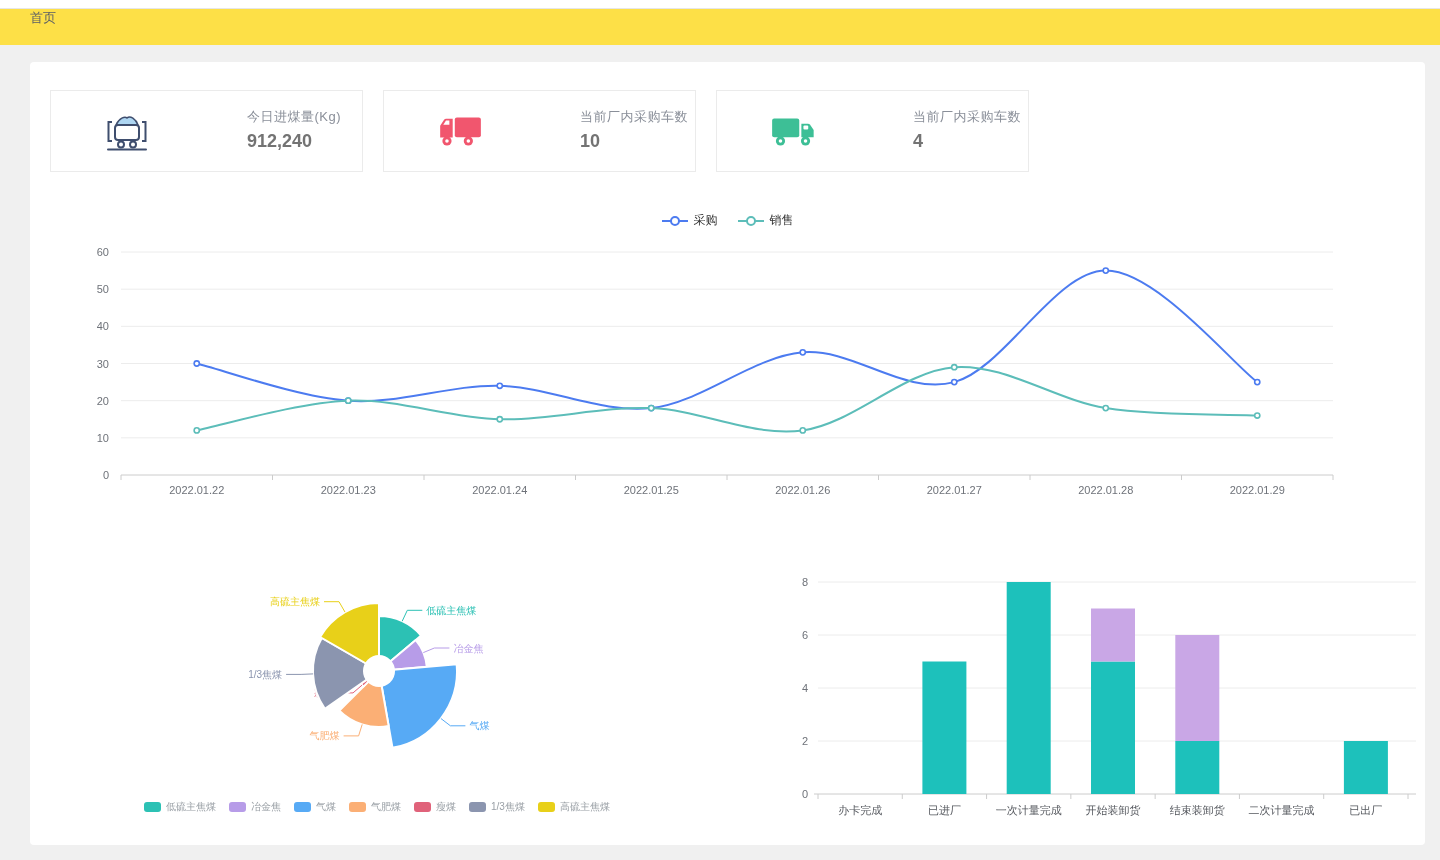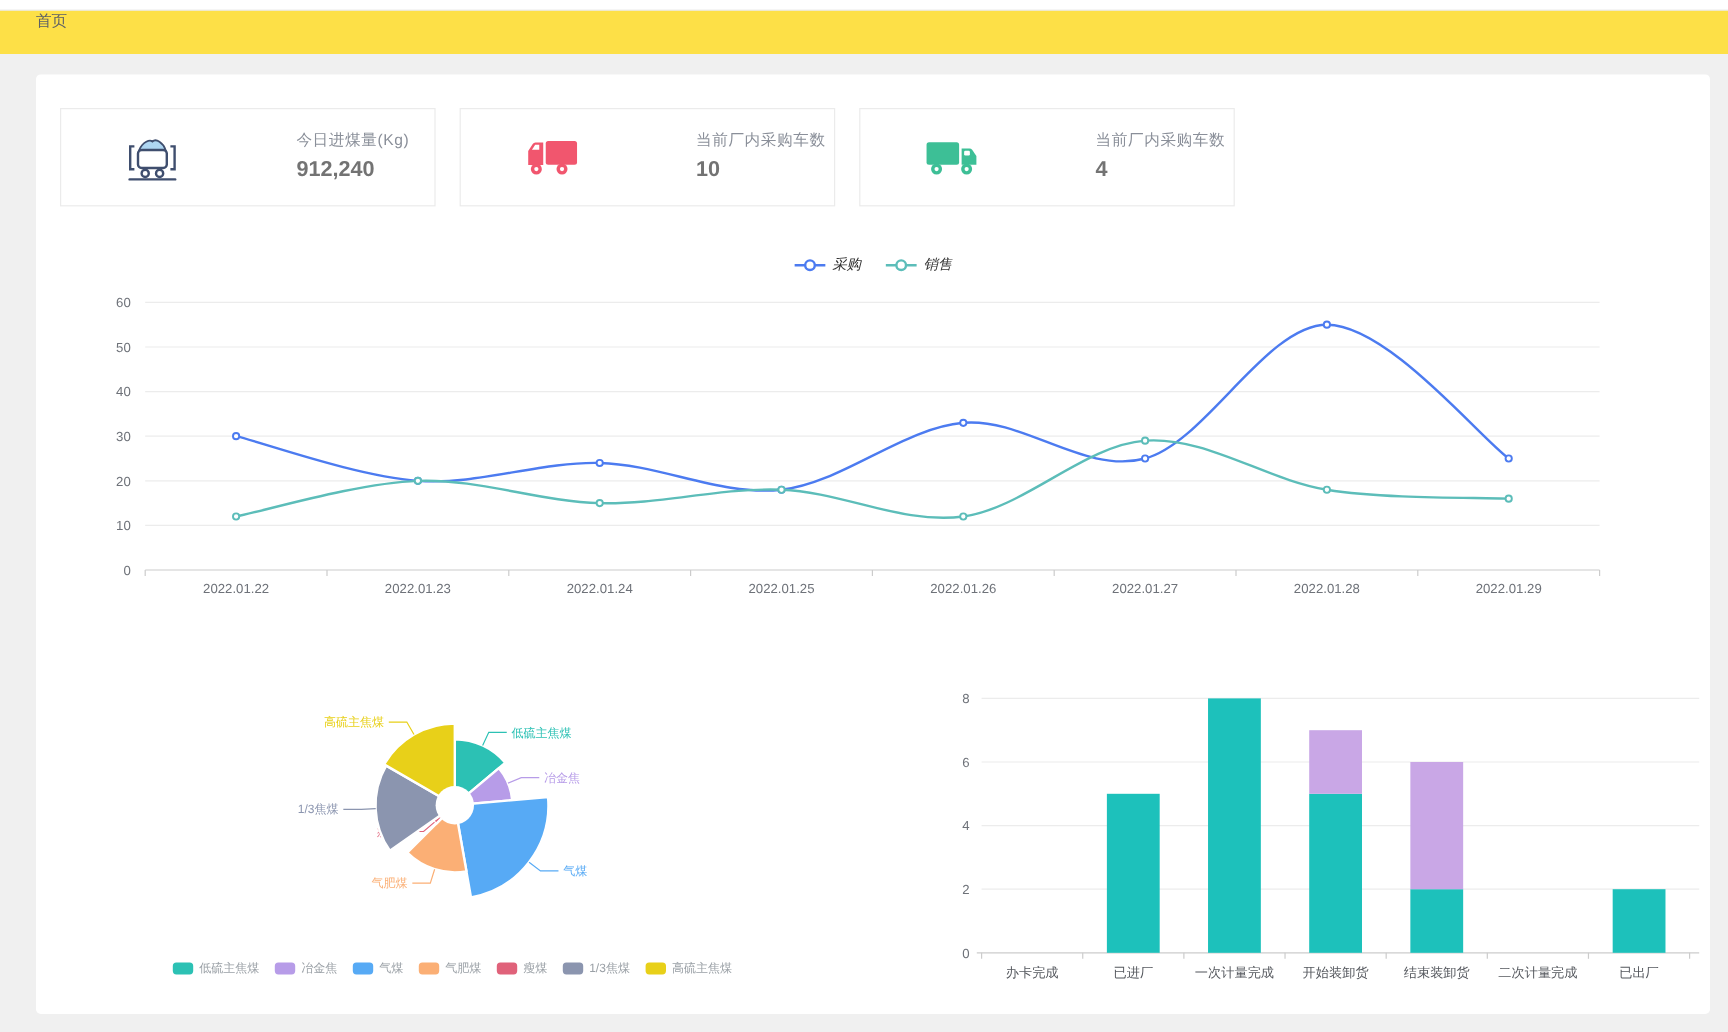--- a/index.html
+++ b/index.html
@@ -13,21 +13,21 @@
   
   .cards-row { position:absolute; top:28px; left:20px; display:flex; gap:20px; }
   .stat-card { position:relative; width:313px; height:82px; border:1px solid #ebebeb; background:#fff; }
   .stat-card .icon-box { position:absolute; left:52px; top:18px; width:48px; height:46px; }
   .stat-card .txt { position:absolute; left:196px; top:17px; }
   .stat-card .label { font-size:13px; color:#8a8f99; letter-spacing:0.5px; }
   .stat-card .value { font-size:18px; font-weight:bold; color:#737373; margin-top:5px; }
   
   .line-chart-wrap { position:absolute; top:138px; left:0; width:1395px; height:320px; }
   .line-legend { position:absolute; top:12px; left:0; width:100%; display:flex; justify-content:center; gap:20px; }
-  .legend-item { display:flex; align-items:center; gap:6px; cursor:pointer;font-style:italic; }
+  .legend-item { display:flex; align-items:center; gap:6px; cursor:pointer; }
   .legend-item .lbl { font-size:12px; color:#333; }
   
   .pie-wrap { position:absolute; top:500px; left:4px; width:700px; height:283px; }
   .pie-legend { position:absolute; top:238px; left:110px; display:flex; align-items:center; gap:13px; }
   .pie-legend .p-item { display:flex; align-items:center; gap:5px; cursor:pointer; }
   .pie-legend .sw { width:17px; height:10px; border-radius:3px; display:inline-block; }
   .pie-legend .p-lbl { font-size:10px; color:#9aa0a6; }
   
   .bar-wrap { position:absolute; top:495px; left:740px; width:655px; height:283px; }
   svg text { font-family:"Liberation Sans","DejaVu Sans",sans-serif; }

